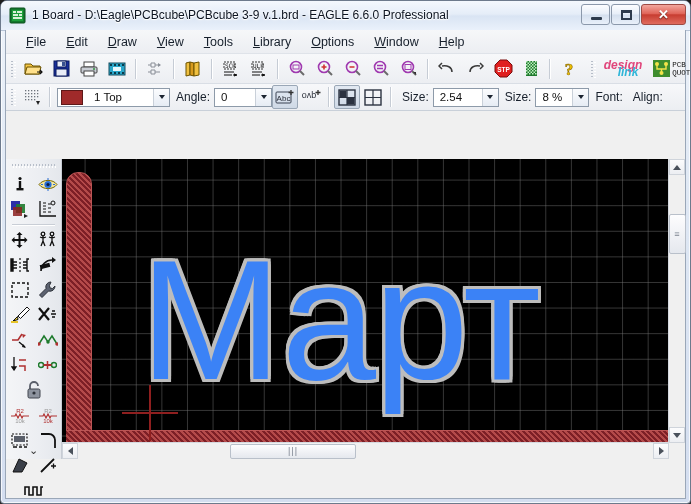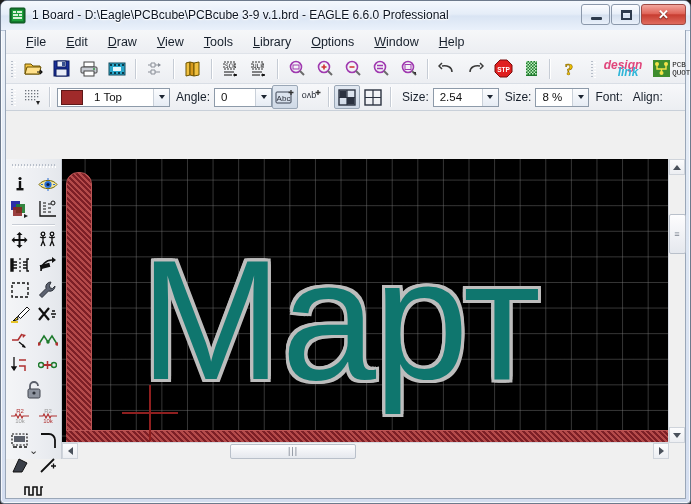--- a/index.html
+++ b/index.html
@@ -771,21 +771,21 @@
         </div>
 
         <div class="pmore">⌄</div>
       </div>
 
       <div class="canvaswrap">
         <div class="canvas">
           <div class="grid"></div>
           <div class="boardleft"></div>
           <div class="boardbottom"></div>
-          <div class="boardtext" style="color: #0f766e; text-align: right;">Март</div>
+          <div class="boardtext" style="color: #3b82f6; text-align: right;">Март</div>
           <div class="crossh"></div>
         </div>
 
         <div class="vscroll">
           <div class="sbbtn">
                 <span class="tri up"></span>
               </div>
           <div class="sbthumb" style="left:0;top:55px;width:15px;height:38px;">
             <span class="gripdots">≡</span>
           </div>

